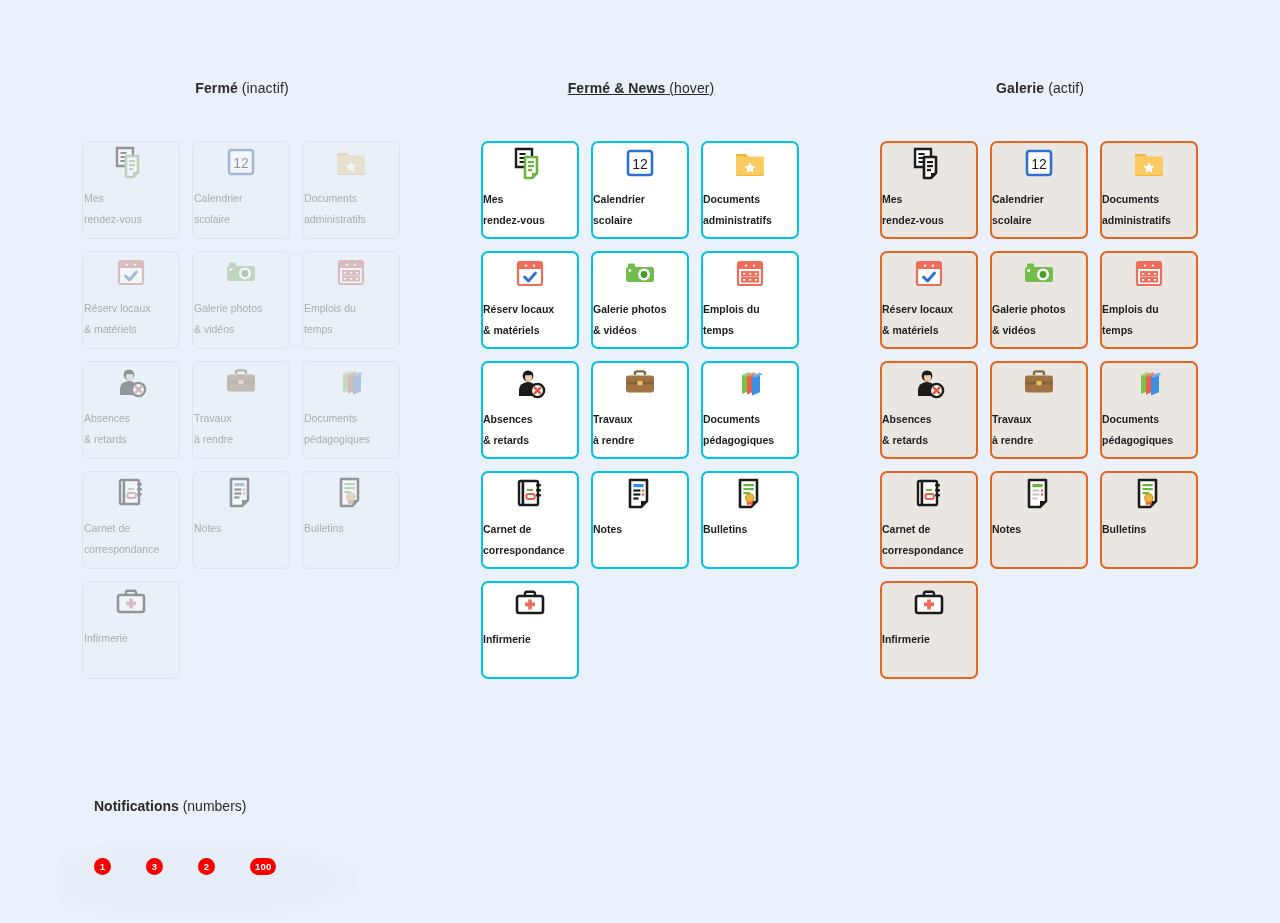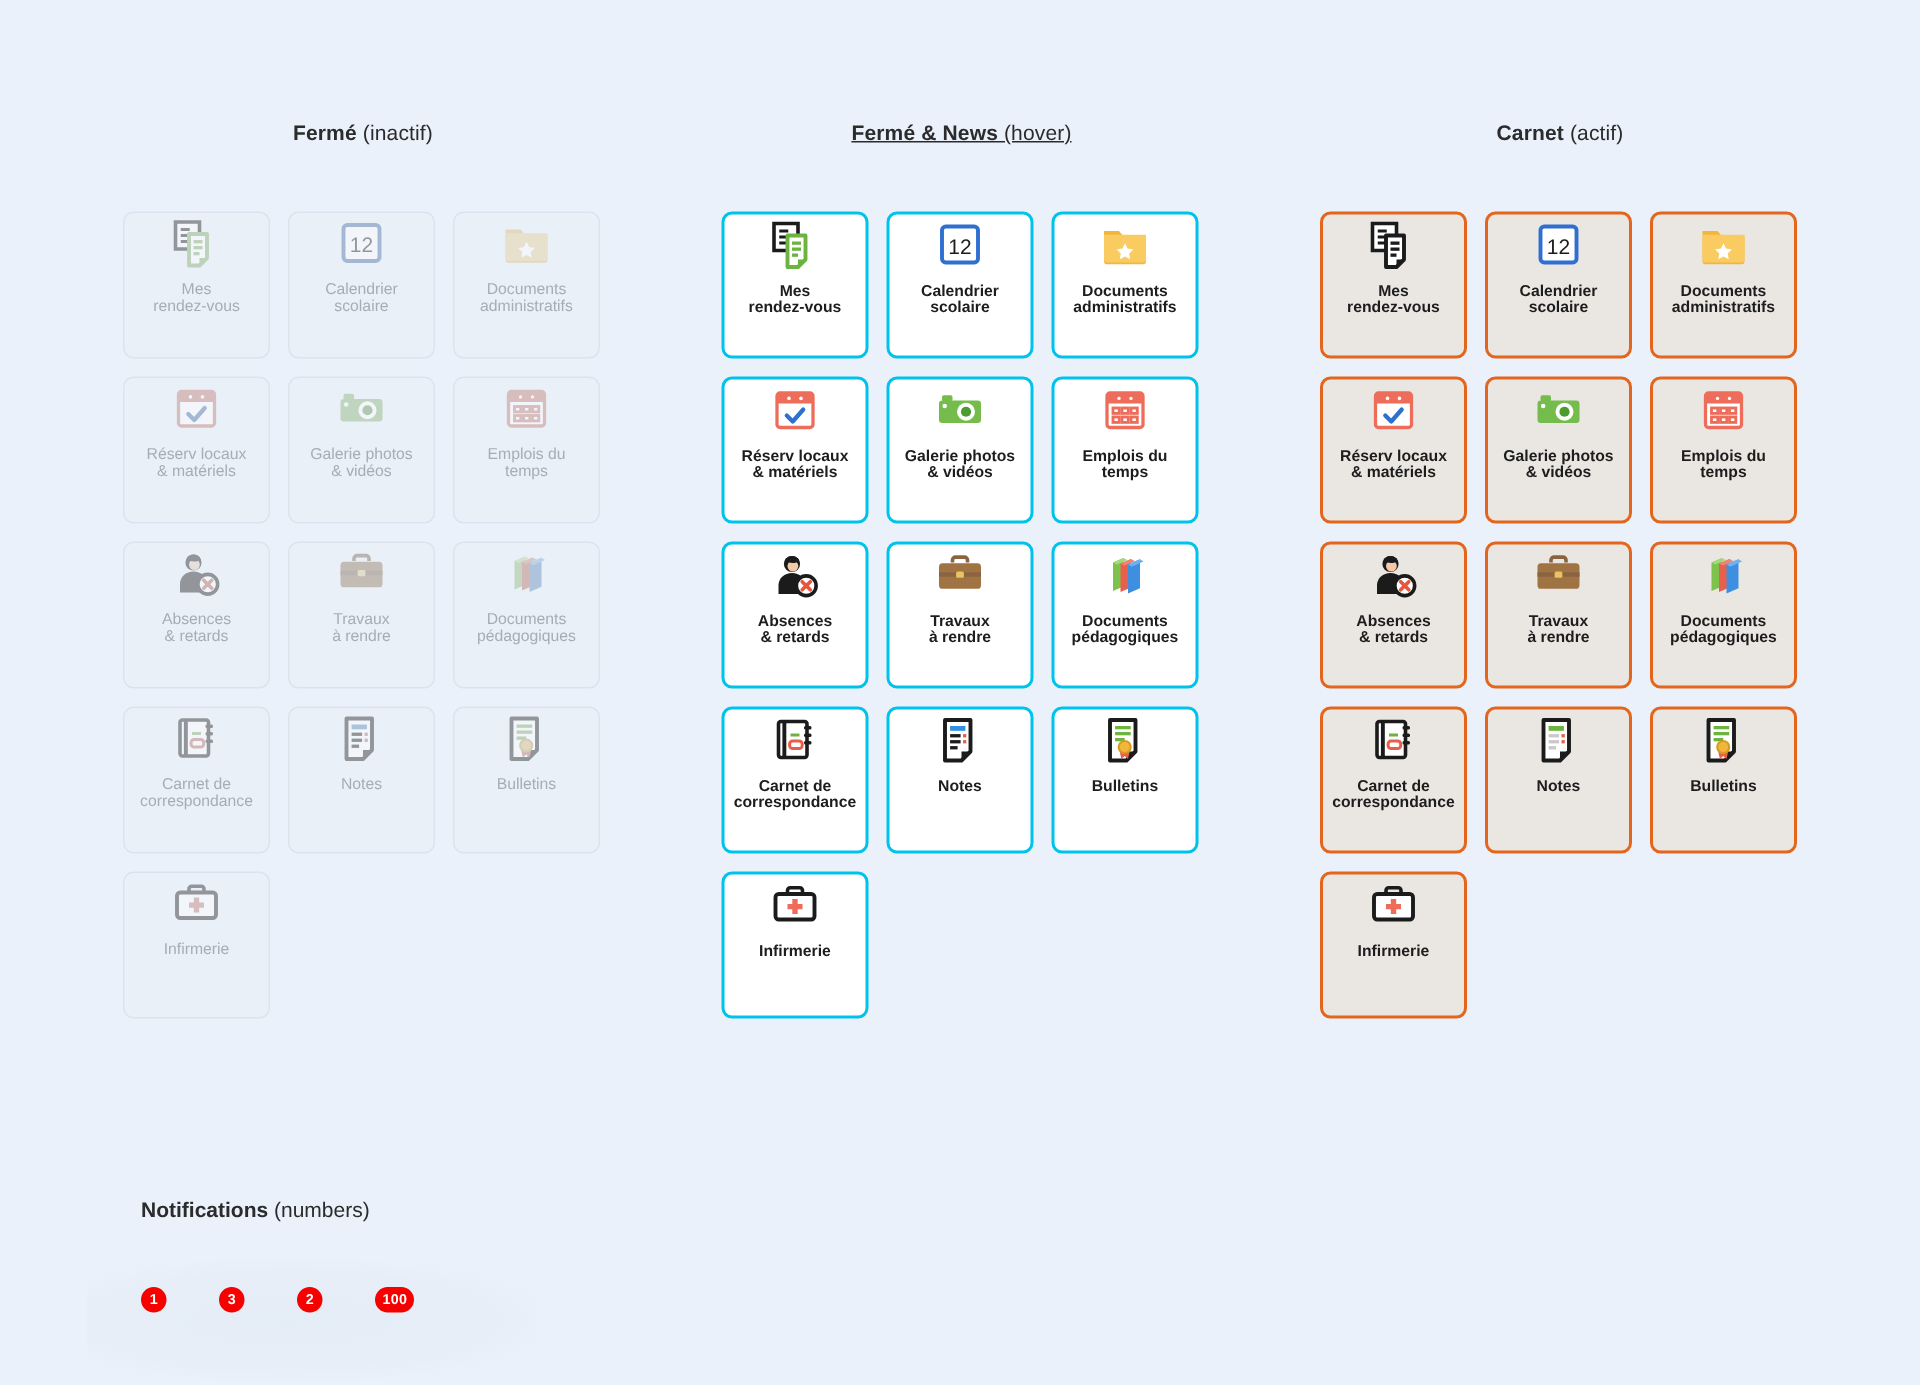--- a/index.html
+++ b/index.html
@@ -74,22 +74,22 @@
   }
   .tile .icon {
     width: 40px;
     height: 40px;
     display: block;
     flex: none;
   }
   .tile .label {
     margin-top: 6px;
     font-size: 10.5px;
-    line-height: 11px;
-    text-align: center;
+    line-height: 21px;
+    text-align: left;
     width: 94px;
     white-space: pre-line;
   }
 
   
   .tile.inactive {
     background: #e9f0f8;
     border: 1px solid #dbe4ee;
   }
   .tile.inactive .label {
@@ -179,21 +179,21 @@
 
 <div class="board">
 
   <div class="col-heading" id="head-0">
     <span class="strong">Fermé</span><span class="light"> (inactif)</span>
   </div>
   <div class="col-heading" id="head-1">
     <span class="strong">Fermé &amp; News</span><span class="light"> (hover)</span>
   </div>
   <div class="col-heading" id="head-2">
-    <span class="strong">Carnet</span><span class="light"> (actif)</span>
+    <span class="strong">Galerie</span><span class="light"> (actif)</span>
   </div>
 
   <div class="grid" id="grid-0">
       <div class="tile inactive">
         <span class="icon"><svg viewBox="0 0 40 40" width="40" height="40">
       <g>
         <path d="M6 6 h16 v5 h-0 v13 h-16 z" fill="#fff" stroke="#1b1b1b" stroke-width="2.4"></path>
         <rect x="9.5" y="10" width="6" height="2" fill="#1b1b1b"></rect>
         <rect x="9.5" y="14" width="9" height="2" fill="#1b1b1b"></rect>
         <rect x="9.5" y="18" width="9" height="2" fill="#1b1b1b"></rect>

